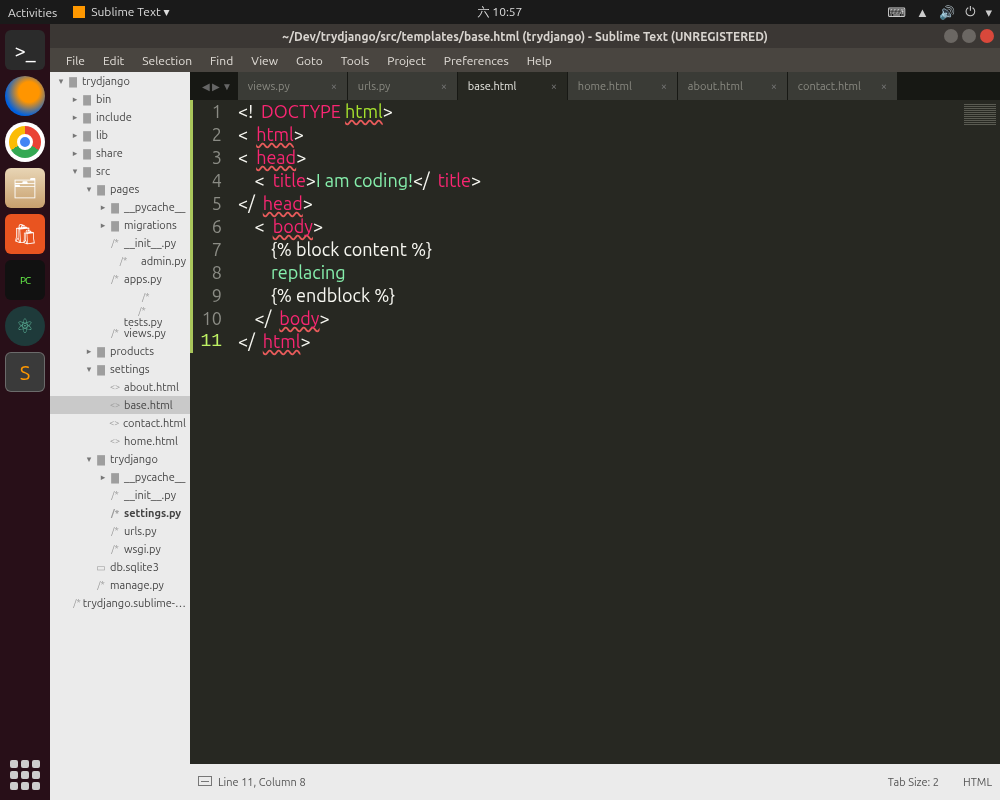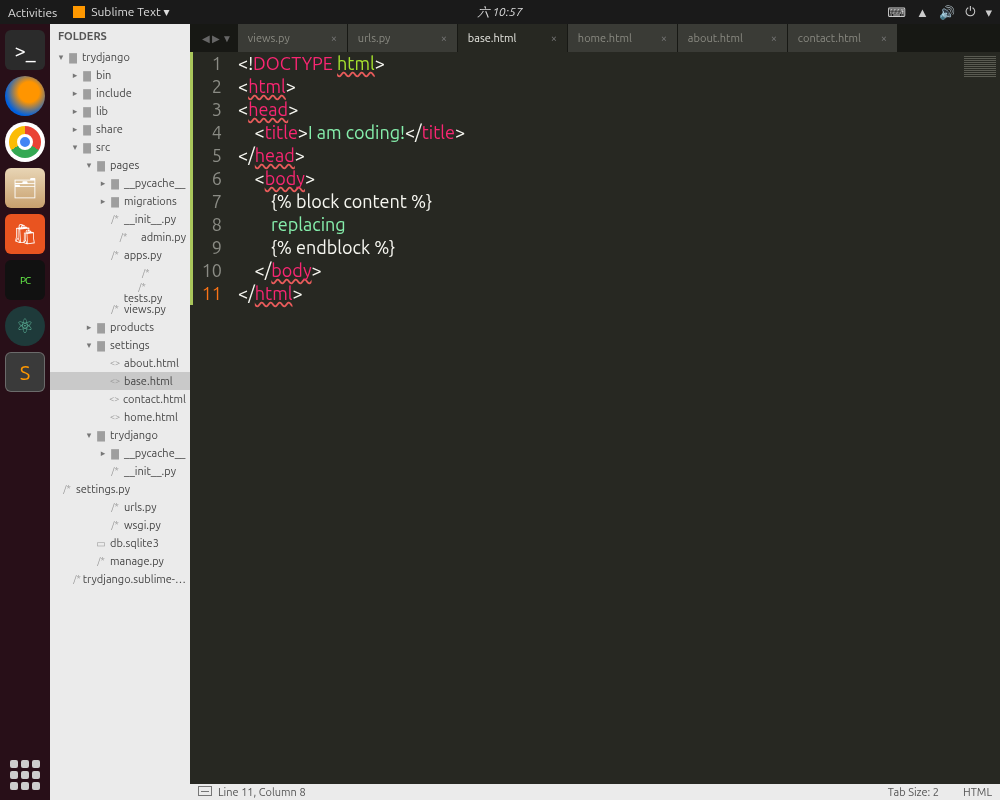--- a/index.html
+++ b/index.html
@@ -1,21 +1,21 @@
 <!DOCTYPE html>
 <html><head>
 <meta charset="utf-8">
 <style>
 * { margin: 0; padding: 0; box-sizing: border-box; font-family: "Ubuntu", "Segoe UI", sans-serif; }
 body { width: 1000px; height: 800px; overflow: hidden; background: #2b0f1a; }
 
 
 .gnome-panel { height: 24px; background: #1a1a1a; color: #ddd; display: flex; align-items: center; font-size: 12px; padding: 10px 8px; justify-content: space-between; }
 .gnome-left { display: flex; gap: 16px; align-items: center; }
-.gnome-center { position: absolute; left: 50%; transform: translateX(-50%); font-style: italic; }
+.gnome-center { position: absolute; left: 50%; transform: translateX(-50%); }
 .gnome-right { display: flex; gap: 10px; align-items: center; }
 .gnome-icon { color: #ccc; font-size: 13px; }
 .sublime-indicator { display: flex; align-items: center; gap: 6px; }
 .sublime-sq { width: 12px; height: 12px; background: #ff9800; }
 
 
 .window { position: absolute; left: 50px; top: 24px; right: 0; bottom: 0; display: flex; flex-direction: column; }
 .titlebar { height: 24px; background: #3b3734; color: #d9d5d0; display: flex; align-items: center; justify-content: center; font-size: 12px; position: relative; font-weight: bold; }
 .win-controls { position: absolute; right: 6px; display: flex; gap: 4px; }
 .win-btn { width: 14px; height: 14px; border-radius: 7px; }
@@ -65,34 +65,34 @@
 .tab-nav { display:flex; align-items:center; gap:2px; padding:0 6px; color:#666; font-size:10px; }
 .tab { display: flex; align-items: center; padding: 0 10px; background: #3a3b36; color: #8a8a82; font-size: 11px; border-right: 1px solid #171814; min-width: 110px; justify-content: space-between; cursor:pointer; }
 .tab.active { background: #272822; color: #e8e8e2; }
 .tab-close { font-size: 11px; color: #777; margin-left:10px; }
 
 
 .code-area { flex: 1; display: flex; font-family: "Consolas","DejaVu Sans Mono",monospace; font-size: 18px; line-height: 23px; position: relative; }
 .changed-bar { width: 3px; background: #a9c65b; position: absolute; left: 0; top: 0; height: 253px; }
 .gutter { width: 40px; background: #272822; color: #8b8c85; text-align: right; padding: 0 8px 0 0; }
 .gutter div { height: 23px; }
-.gutter .current { color: #f97316; }
+.gutter .current { color: #bef264; font-family: Liberation Mono, monospace; }
 .code { flex:1; background: #272822; color: #f8f8f2; padding-left: 8px; position:relative; }
 .code pre { font-family: inherit; }
-.tag { color: #f92672; }
+.tag { color: #f92672; margin-left: 8px; }
 .attr { color: #a6e22e; }
 .punct { color: #f8f8f2; }
 .txt { color: #86efac; }
 .django { color: #f8f8f2; }
 .err { text-decoration: underline wavy #e95b5b; text-decoration-skip-ink: none; }
 .minimap { width: 40px; background: #272822; position: relative; }
 .minimap-lines { position:absolute; top:4px; right:4px; left:4px; }
 .minimap-lines div { height:1px; background:#5a5b52; margin-bottom:1px; }
 
-.statusbar { height: 16px; background: #ebebeb; color: #555; font-size: 11px; display: flex; align-items: center; padding: 0 8px; justify-content: space-between; }
+.statusbar { height: 36px; background: #ebebeb; color: #555; font-size: 11px; display: flex; align-items: center; padding: 0 8px; justify-content: space-between; }
 .status-right { display:flex; gap: 24px; }
 .status-ico { display:inline-block; width:14px; height:10px; border:1px solid #777; margin-right:6px; position:relative; }
 .status-ico::after { content:""; position:absolute; top:50%; left:2px; right:2px; height:1px; background:#777; }
 
 .watermark { position:absolute; right:12px; bottom:30px; color:rgba(255,255,255,0.55); font-size:18px; text-align:right; font-weight:bold; letter-spacing:1px; pointer-events:none; }
 .watermark small { display:block; font-size:12px; font-weight:normal; }
 </style>
 </head>
 <body>
 
@@ -130,24 +130,43 @@
       <span></span>
       <span></span>
       <span></span>
       <span></span>
       <span></span>
       <span></span>
     </div>
 </div>
 
 <div class="window">
+  <div class="titlebar">
+    <span>~/Dev/trydjango/src/templates/base.html (trydjango) - Sublime Text (UNREGISTERED)</span>
+    <div class="win-controls">
+      <div class="win-btn win-min"></div>
+      <div class="win-btn win-max"></div>
+      <div class="win-btn win-close"></div>
+    </div>
+  </div>
+  <div class="menubar" id="menubar">
+      <span>File</span>
+      <span>Edit</span>
+      <span>Selection</span>
+      <span>Find</span>
+      <span>View</span>
+      <span>Goto</span>
+      <span>Tools</span>
+      <span>Project</span>
+      <span>Preferences</span>
+      <span>Help</span>
+    </div>
 
   <div class="st-body">
     <div class="sidebar">
-      <div class="sb-header">FOLDERS</div>
       <div class="sb-tree" id="sb-tree">
           <div class="sb-row" style="padding-left: 6px;">
             <span class="sb-arrow">▾</span>
             <span class="sb-icon folder-ico">▇</span>
             <span class="sb-label">trydjango</span>
           </div>
           <div class="sb-row" style="padding-left: 20px;">
             <span class="sb-arrow">▸</span>
             <span class="sb-icon folder-ico">▇</span>
             <span class="sb-label">bin</span>
@@ -255,21 +274,21 @@
           <div class="sb-row" style="padding-left: 48px;">
             <span class="sb-arrow">▸</span>
             <span class="sb-icon folder-ico">▇</span>
             <span class="sb-label">__pycache__</span>
           </div>
           <div class="sb-row" style="padding-left: 48px;">
             <span class="sb-arrow"></span>
             <span class="sb-icon py-ico"></span>
             <span class="sb-label">__init__.py</span>
           </div>
-          <div class="sb-row" style="">
+          <div class="sb-row" style="padding-left: 48px; font-weight: bold;">
             <span class="sb-arrow"></span>
             <span class="sb-icon py-ico"></span>
             <span class="sb-label">settings.py</span>
           </div>
           <div class="sb-row" style="padding-left: 48px;">
             <span class="sb-arrow"></span>
             <span class="sb-icon py-ico"></span>
             <span class="sb-label">urls.py</span>
           </div>
           <div class="sb-row" style="padding-left: 48px;">

